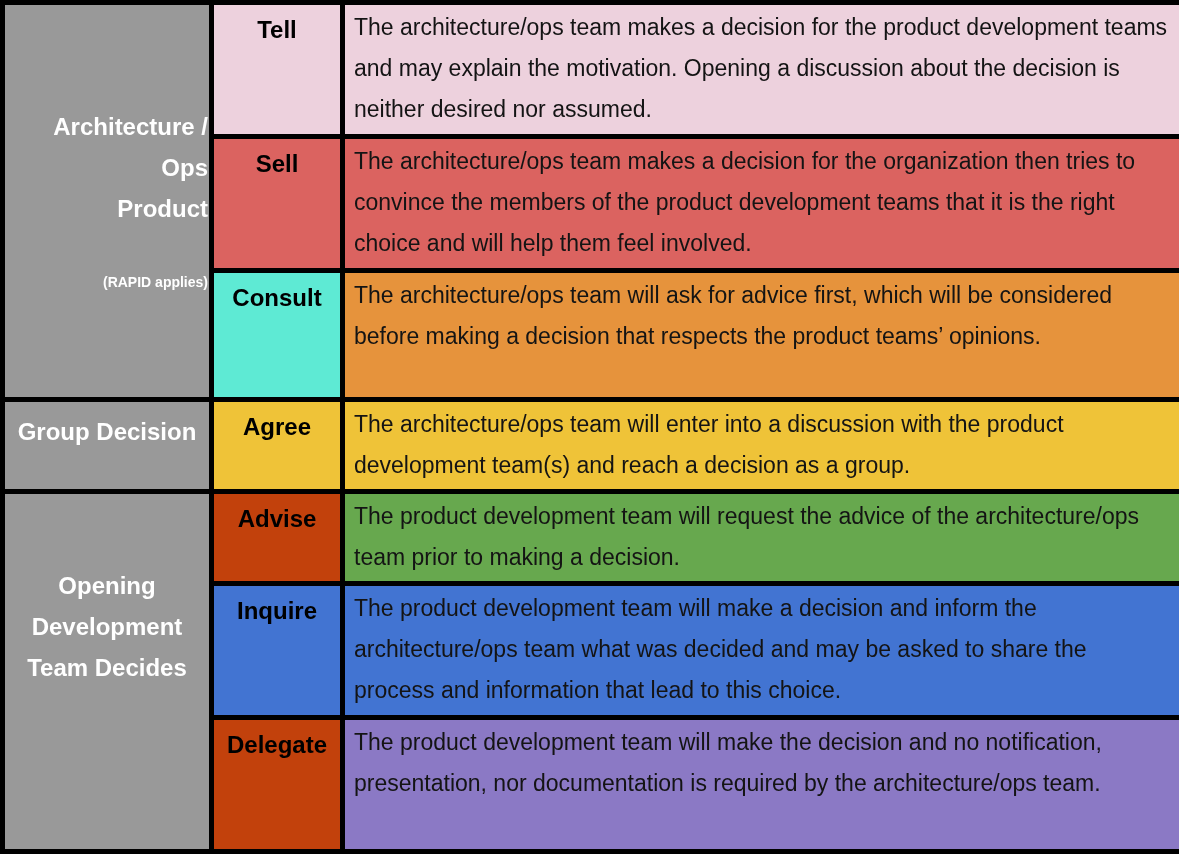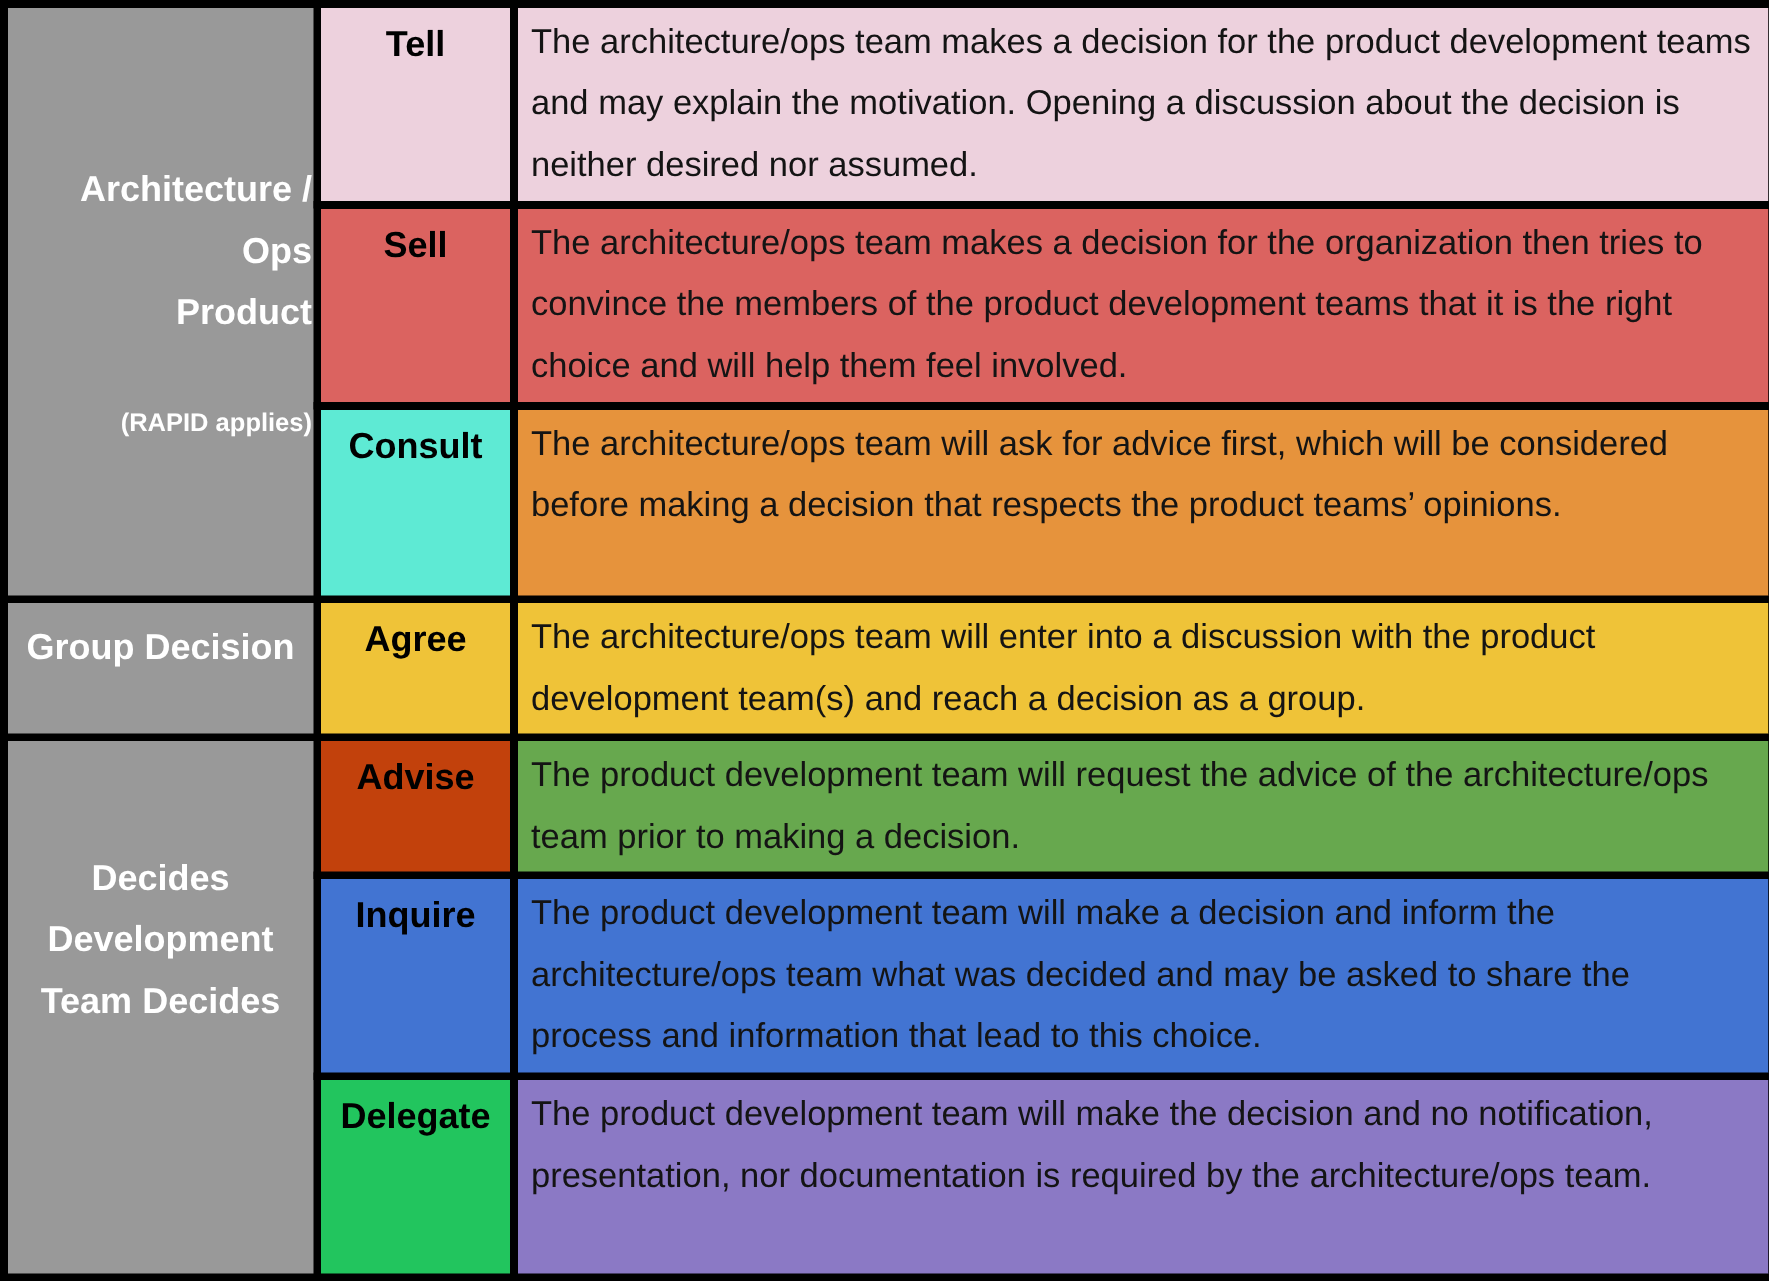--- a/index.html
+++ b/index.html
@@ -36,21 +36,21 @@
 
   td.cat {
     color: #fff;
     font-weight: bold;
     font-size: 24px;
     text-align: center;
     vertical-align: middle;
     line-height: 41px;
   }
   td.cat .note {
-    font-size: 17px;
+    font-size: 14px;
     margin-top: 39px;
     line-height: 28px;
   }
   td.cat-top {
     vertical-align: top;
     padding-top: 9px;
   }
   td.cat .lift {
     position: relative;
     top: -45px;
@@ -124,42 +124,42 @@
         <td class="label" style="background: rgb(239, 195, 56);">
           <span>Agree</span>
         </td>
         <td class="desc" style="background: rgb(239, 195, 56);">
           <span>The architecture/ops team will enter into a discussion with the product development team(s) and reach a decision as a group.</span>
         </td>
       </tr>
       <tr class="h-advise">
         <td class="cat" rowspan="3" style="background: rgb(153, 153, 153);">
           <div class="lift">
-            <div>Decides</div>
+            <div>Opening</div>
             <div>Development</div>
             <div>Team Decides</div>
           </div>
         </td>
         <td class="label" style="background: #c2410c;">
           <span>Advise</span>
         </td>
         <td class="desc" style="background: rgb(103, 168, 78);">
           <span>The product development team will request the advice of the architecture/ops team prior to making a decision.</span>
         </td>
       </tr>
       <tr class="h-inquire">
         <td class="label" style="background: rgb(66, 116, 210);">
           <span>Inquire</span>
         </td>
         <td class="desc" style="background: rgb(66, 116, 210);">
           <span>The product development team will make a decision and inform the architecture/ops team what was decided and may be asked to share the process and information that lead to this choice.</span>
         </td>
       </tr>
       <tr class="h-delegate">
-        <td class="label" style="background: #22c55e;">
+        <td class="label" style="background: #c2410c;">
           <span>Delegate</span>
         </td>
         <td class="desc" style="background: rgb(139, 121, 197);">
           <span>The product development team will make the decision and no notification, presentation, nor documentation is required by the architecture/ops team.</span>
         </td>
       </tr>
     </tbody>
   </table>
 </div>
 

